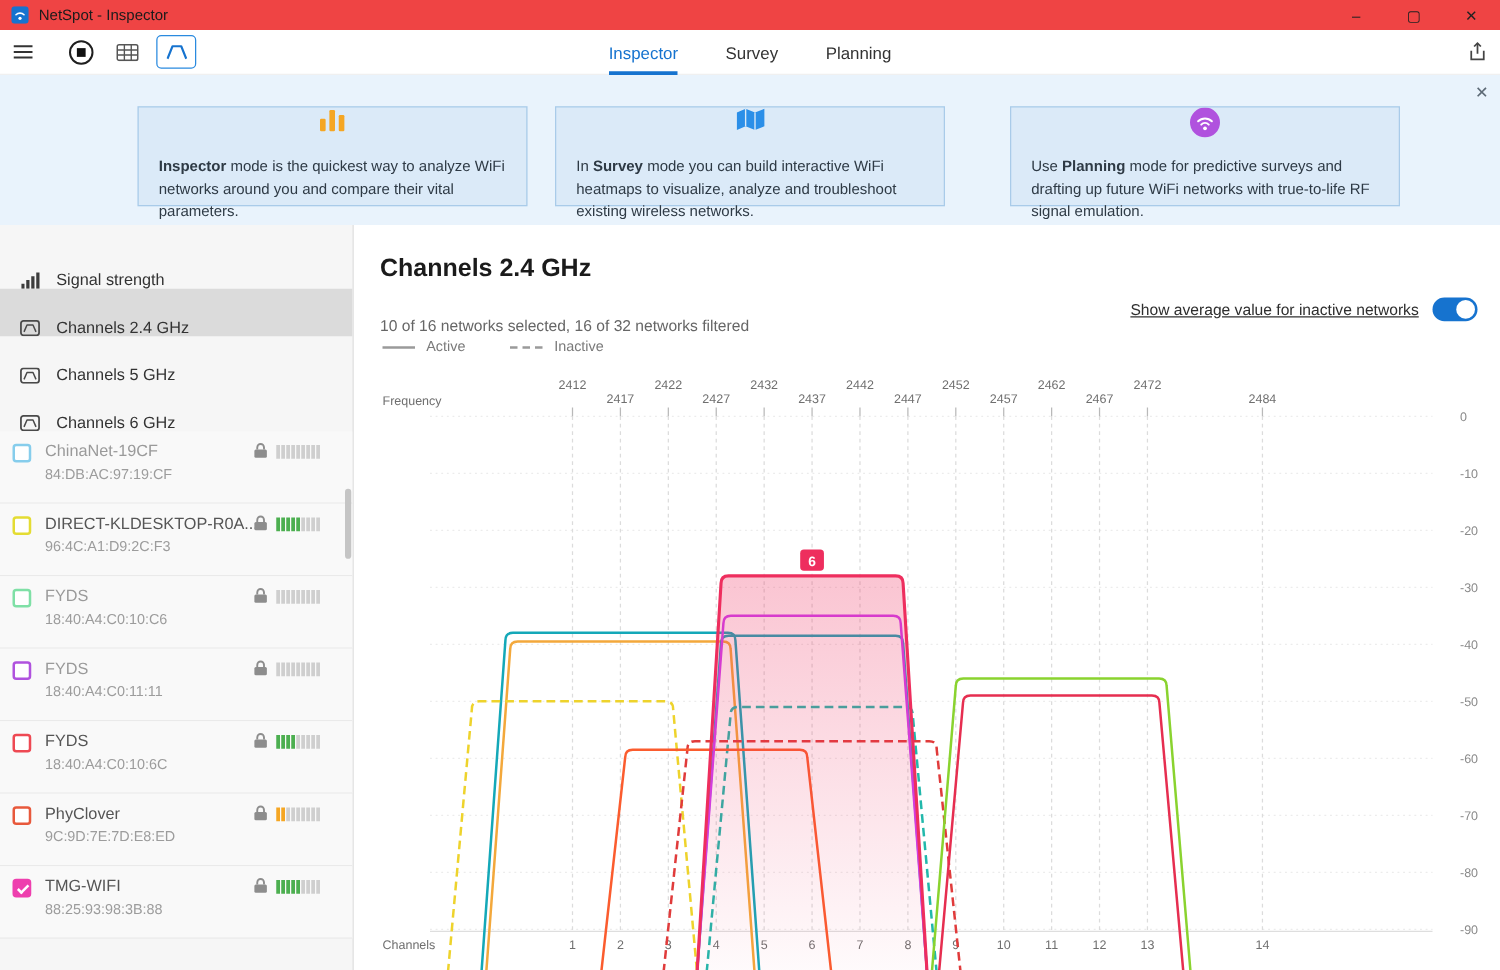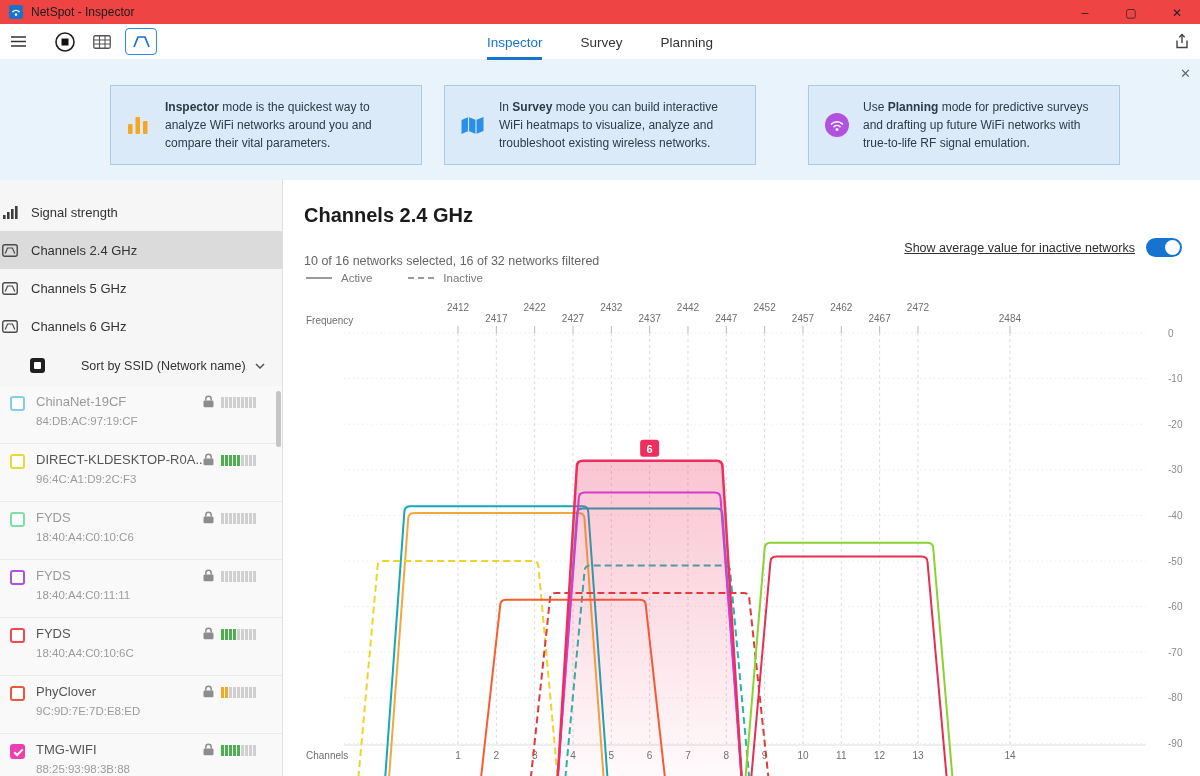--- a/index.html
+++ b/index.html
@@ -25,30 +25,30 @@
 .tab.active{color:#1673cf;box-shadow:inset 0 -3px 0 #1673cf;}
 .search{position:absolute;right:46px;top:5px;width:244px;height:26px;background:#f0f1f3;border:1px solid #e4e6e8;border-radius:2px;display:flex;align-items:center;}
 .search input{flex:1;border:none;outline:none;background:transparent;font-family:inherit;font-size:12.5px;color:#333;padding-left:10px;}
 .search input::placeholder{color:#8f969c;}
 .search .mag{margin-right:7px;display:flex;}
 .share{right:10px;top:9px;}
 
 
 .banner{position:absolute;top:60px;left:0;right:0;height:120px;background:#e9f3fc;z-index:10;}
 .banner-close{position:absolute;top:6px;right:9px;font-size:13px;color:#5d6a76;cursor:default;}
-.info-card{position:absolute;top:25px;width:312px;height:80px;background:#dbeaf8;border:1px solid #a9cbe9;display:flex;align-items:center;padding:0 16px;gap:14px;}
+.info-card{position:absolute;top:25px;width:312px;height:80px;background:#dbeaf8;border:1px solid #a9cbe9;display:flex;align-items:center;padding:0 16px;gap:14px;flex-direction:column;}
 .card-1{left:110px;} .card-2{left:444px;} .card-3{left:808px;}
 .card-icon{flex:0 0 24px;display:flex;}
 .card-text{font-size:12px;color:#2e3a45;line-height:1.5;}
 .card-text b{font-weight:700;}
 
 
 .sidebar{position:absolute;top:180px;left:0;width:283px;bottom:0;background:#f6f6f6;border-right:1px solid #e0e0e0;overflow:hidden;}
 .nav{padding-top:13px;}
-.nav-item{height:38px;display:flex;align-items:center;padding-left:2px;gap:13px;font-size:13px;color:#333;cursor:default;}
+.nav-item{height:38px;display:flex;align-items:flex-end;padding-left:16px;gap:13px;font-size:13px;color:#333;cursor:default;}
 .nav-item .nic{display:flex;width:16px;justify-content:center;}
 .nav-item.selected{background:#dbdbdb;}
 .sort-row{height:41px;display:flex;align-items:center;padding-left:30px;}
 .sort-cb{width:15px;height:15px;border-radius:3px;background:#1f1f1f;position:relative;}
 .sort-cb::after{content:"";position:absolute;inset:4px;background:#fff;border-radius:1px;}
 .sort-label{font-size:12.5px;color:#333;margin-left:36px;}
 .sort-chevron{margin-left:9px;display:flex;}
 .net-list{}
 .net-row{height:58px;border-bottom:1px solid #eaeaea;background:#f9f9f9;position:relative;}
 .net-cb{position:absolute;left:10px;top:10px;width:15px;height:15px;border-radius:3px;border:2px solid #999;background:#fff;}
@@ -215,29 +215,20 @@
       <span class="nic">
         <svg width="16" height="13">
             <rect x="0.75" y="0.75" width="14.5" height="11.5" rx="2" stroke="#4a4a4a" stroke-width="1.4" fill="none"></rect>
             <path d="M3.2 9.5 L5.6 4 H10.4 L12.8 9.5" stroke="#4a4a4a" stroke-width="1.2" fill="none" stroke-linejoin="round"></path>
           </svg>
       </span>
       <span>Channels 6 GHz</span>
     </div>
   </div>
 
-  <div class="sort-row">
-    <span class="sort-cb"></span>
-    <span class="sort-label">Sort by SSID (Network name)</span>
-    <span class="sort-chevron">
-      <svg width="10" height="6">
-          <path d="M1 1 L5 5 L9 1" stroke="#555" stroke-width="1.5" fill="none"></path>
-        </svg>
-    </span>
-  </div>
 
   <div class="net-list" id="net-list">
   <div class="net-row dim">
     <span class="net-cb" style="border-color: rgb(134, 205, 236);"></span>
     <div class="net-ssid">ChinaNet-19CF</div>
     <div class="net-mac">84:DB:AC:97:19:CF</div>
     <span class="lock">
       <svg width="11" height="13">
             <rect x="0.5" y="5.5" width="10" height="6.7" rx="1.2" fill="#8d8d8d"></rect>
             <path d="M2.8 5.5 V3.9 a2.7 2.7 0 0 1 5.4 0 V5.5" stroke="#8d8d8d" stroke-width="1.5" fill="none"></path>

